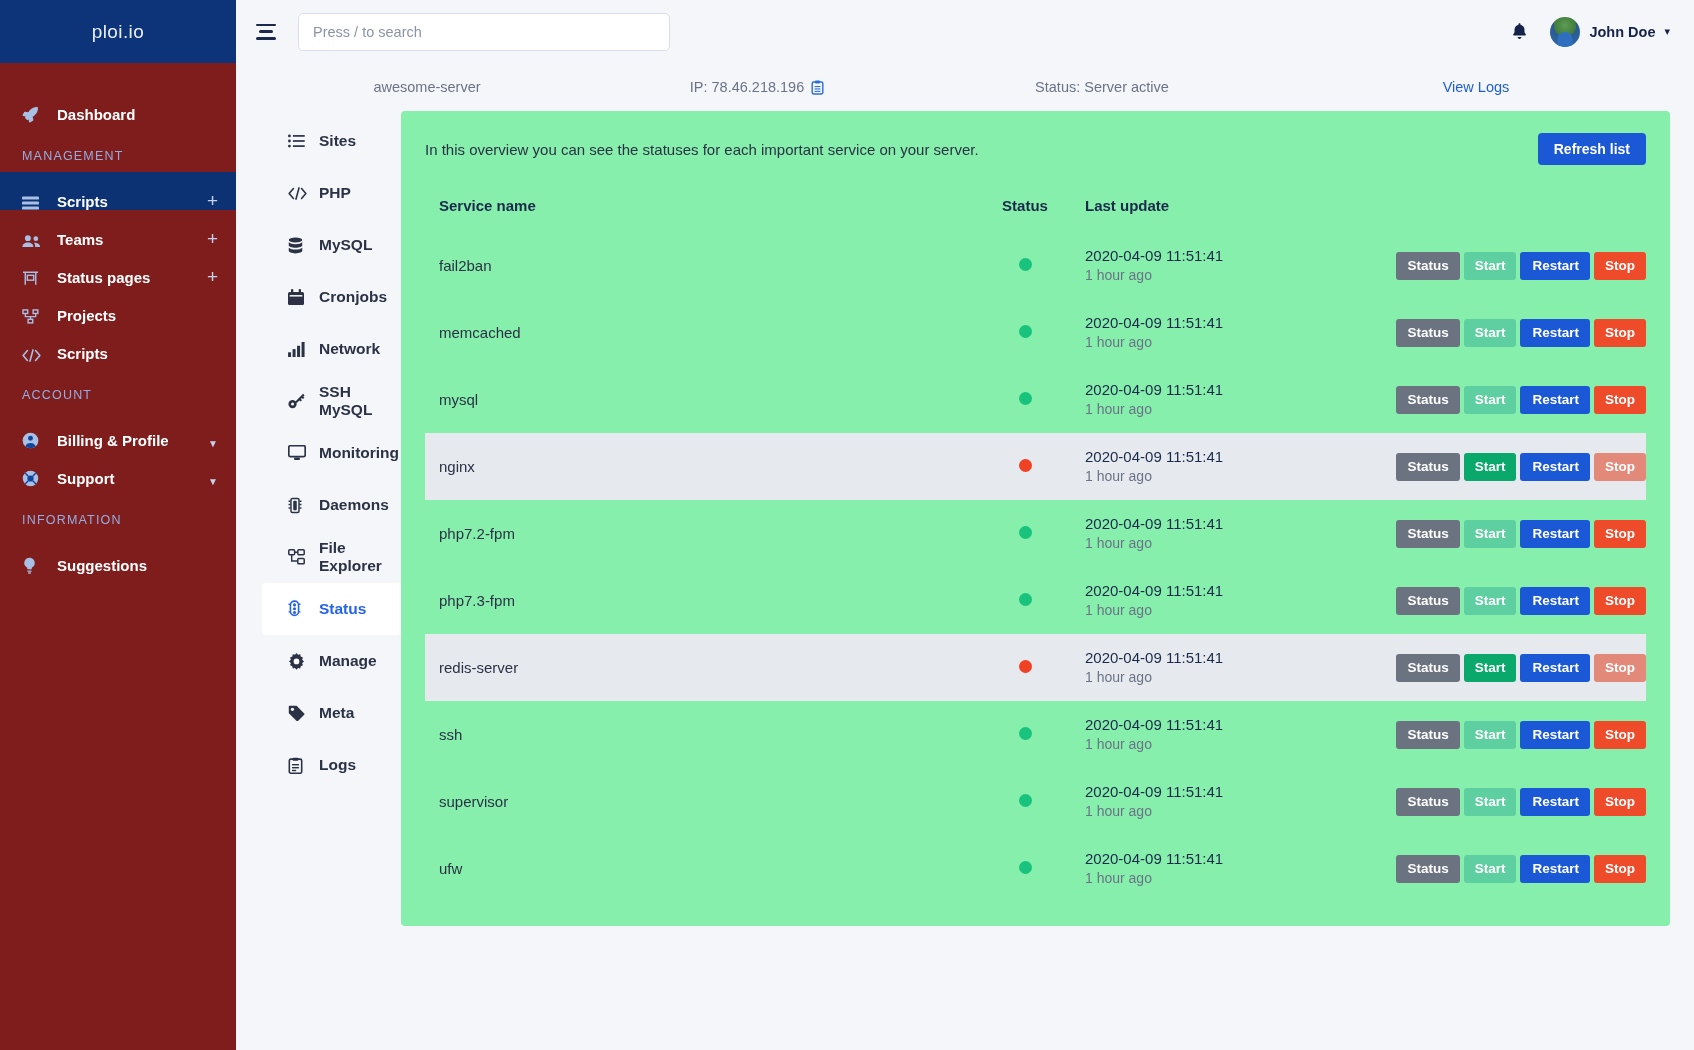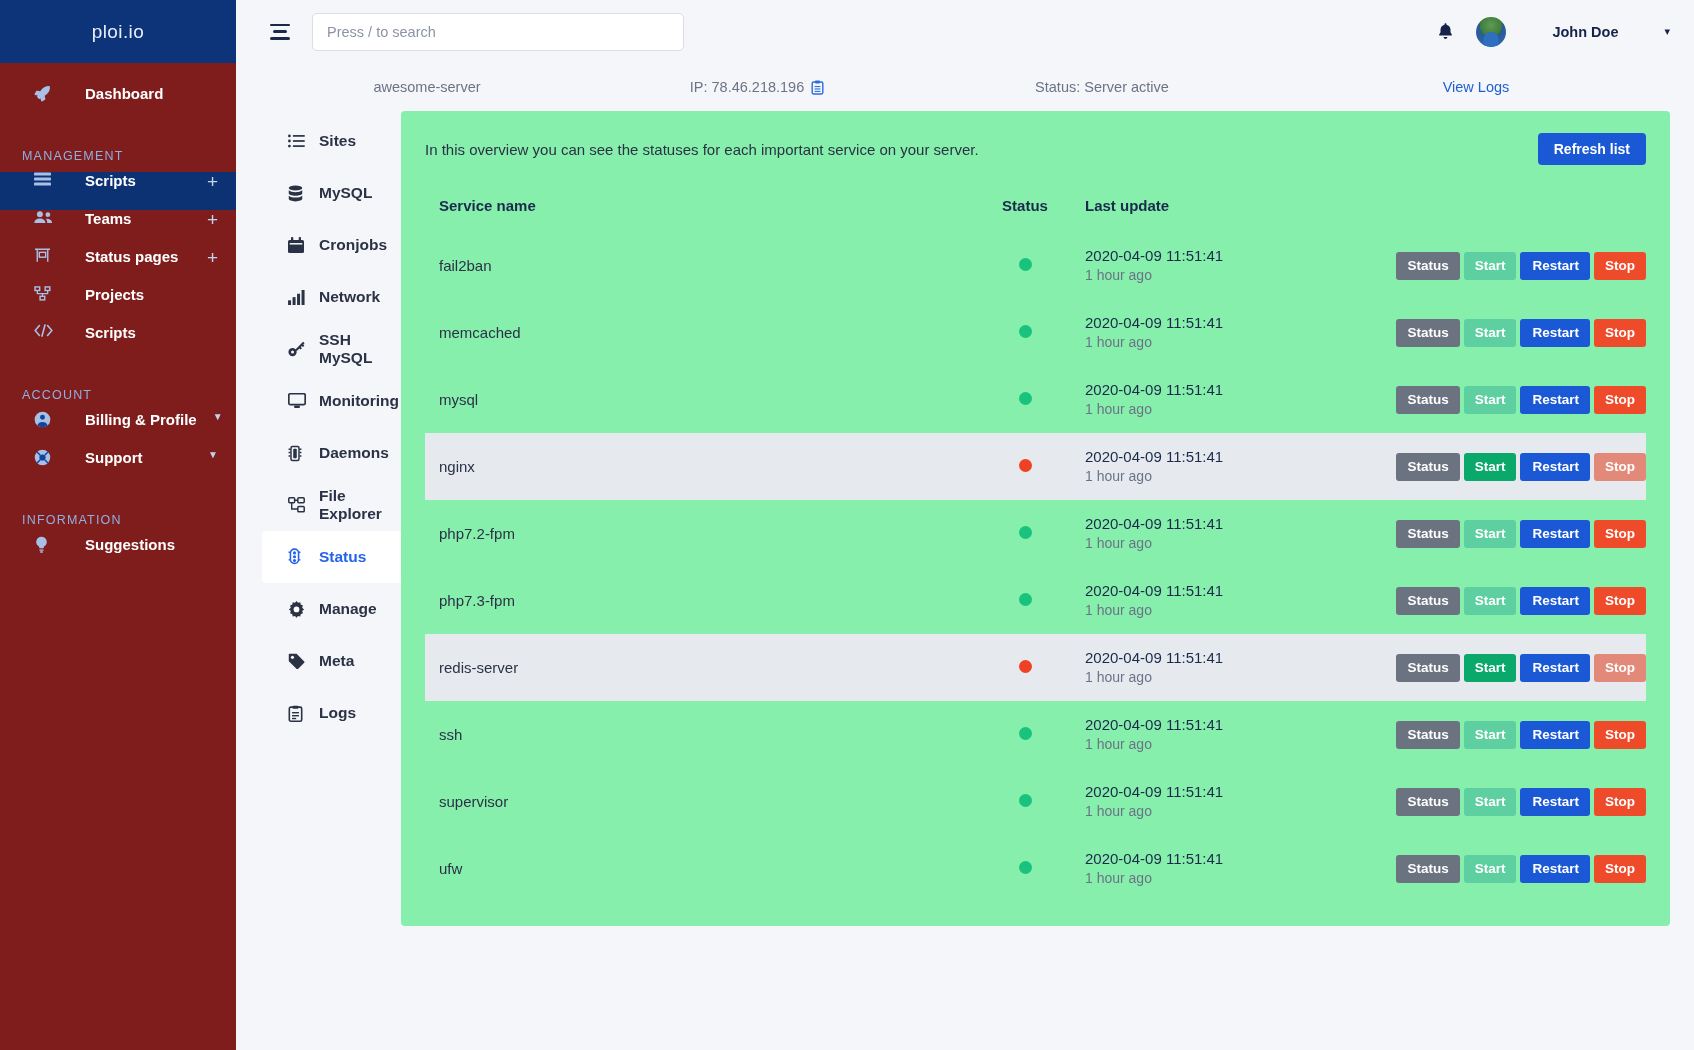--- a/index.html
+++ b/index.html
@@ -19,24 +19,24 @@
     display: flex; flex-direction: column;
   }
   .brand {
     height: 63px; flex: 0 0 63px;
     background: #0d3478;
     display: flex; align-items: center; justify-content: center;
     font-size: 19px; color: #e8eefb; letter-spacing: .4px;
   }
   .nav-top { padding: 22px 0 0 0; }
   .nav-item {
-    display: flex; align-items: flex-start;
-    height: 38px; padding: 0 18px 0 34px;
+    display: flex; align-items: flex-end;
+    height: 38px; padding: 0 18px 0 22px;
     font-size: 15px; font-weight: bold; color: #ffffff;
-    cursor: pointer; position: relative; gap: 16px;
+    cursor: pointer; position: relative;
   }
   .nav-item .ico {
     width: 22px; flex: 0 0 22px; margin-right: 13px;
     display: flex; align-items: center; justify-content: flex-start;
     color: #a9c0e6;
   }
   .nav-item .lbl { flex: 1 1 auto; white-space: nowrap; }
   .nav-item .plus {
     font-size: 19px; line-height: 1; color: #c2d3ee; font-weight: normal;
   }
@@ -50,21 +50,21 @@
     font-weight: normal;
   }
 
   
   .right { flex: 1 1 auto; display: flex; flex-direction: column; min-width: 0; }
 
   .topbar {
     height: 63px; flex: 0 0 63px;
     background: #f4f6f9;
     display: flex; align-items: center;
-    padding: 0 24px 0 34px;
+    padding: 0 24px 0 20px;
   }
   .hamburger {
     width: 20px; height: 16px; margin-right: 22px;
     display: flex; flex-direction: column; justify-content: space-between;
     cursor: pointer;
   }
   .hamburger i { display:block; height: 2.6px; background:#1b2a4b; border-radius:2px; }
   .hamburger i:nth-child(1){ width: 100%; }
   .hamburger i:nth-child(2){ width: 72%; margin-left:14%; }
   .hamburger i:nth-child(3){ width: 100%; }
@@ -79,21 +79,21 @@
   .bell { margin-right: 22px; cursor: pointer; color:#15224a; display:flex; align-items:center;}
   .avatar {
     width: 30px; height: 30px; border-radius: 50%;
     background: radial-gradient(circle at 50% 28%, #5e9c55 0%, #3f7a3a 42%, #2a5a91 43%, #2f6bb0 100%);
     margin-right: 9px; overflow:hidden; position:relative;
   }
   .avatar::after{
     content:""; position:absolute; left:50%; top:52%; transform:translateX(-50%);
     width:15px; height:16px; border-radius:7px 7px 2px 2px; background:#2f6fc0;
   }
-  .user { display: flex; align-items: center; cursor: pointer; gap: 37px; }
+  .user { display: flex; align-items: center; cursor: pointer; }
   .user-name { font-size: 14.5px; font-weight: bold; color: #15224a; margin-right: 9px; }
   .user-caret { font-size: 11px; color: #15224a; }
 
   
   .serverbar {
     height: 48px; flex: 0 0 48px;
     display: flex; align-items: center;
     font-size: 14.5px; color: #6b7487;
     padding: 0 24px 0 26px;
   }
@@ -351,20 +351,28 @@
                   <circle cx="1.5" cy="12.4" r="1.5" fill="currentColor"></circle>
                   <rect x="5.2" y=".7" width="12.5" height="1.8" fill="currentColor"></rect>
                   <rect x="5.2" y="6.1" width="12.5" height="1.8" fill="currentColor"></rect>
                   <rect x="5.2" y="11.5" width="12.5" height="1.8" fill="currentColor"></rect>
                 </svg>
               </span>
               <span>Sites</span>
             </div>
             <div class="sub-item">
               <span class="sico">
+                <svg width="19" height="13" viewBox="0 0 20 14">
+                  <path fill="none" stroke="currentColor" stroke-width="1.7" stroke-linecap="round" stroke-linejoin="round" d="M5.6 1.6 1 7l4.6 5.4M14.4 1.6 19 7l-4.6 5.4M11.6 1 8.4 13"></path>
+                </svg>
+              </span>
+              <span>PHP</span>
+            </div>
+            <div class="sub-item">
+              <span class="sico">
                 <svg width="15" height="17" viewBox="0 0 16 18">
                   <ellipse cx="8" cy="3.2" rx="7.2" ry="2.7" fill="currentColor"></ellipse>
                   <path fill="currentColor" d="M.8 5.6v3.2c0 1.5 3.2 2.7 7.2 2.7s7.2-1.2 7.2-2.7V5.6c-1.4 1.3-4.2 2-7.2 2s-5.8-.7-7.2-2z"></path>
                   <path fill="currentColor" d="M.8 11.3v3.4c0 1.5 3.2 2.7 7.2 2.7s7.2-1.2 7.2-2.7v-3.4c-1.4 1.3-4.2 2-7.2 2s-5.8-.7-7.2-2z"></path>
                 </svg>
               </span>
               <span>MySQL</span>
             </div>
             <div class="sub-item">
               <span class="sico">

